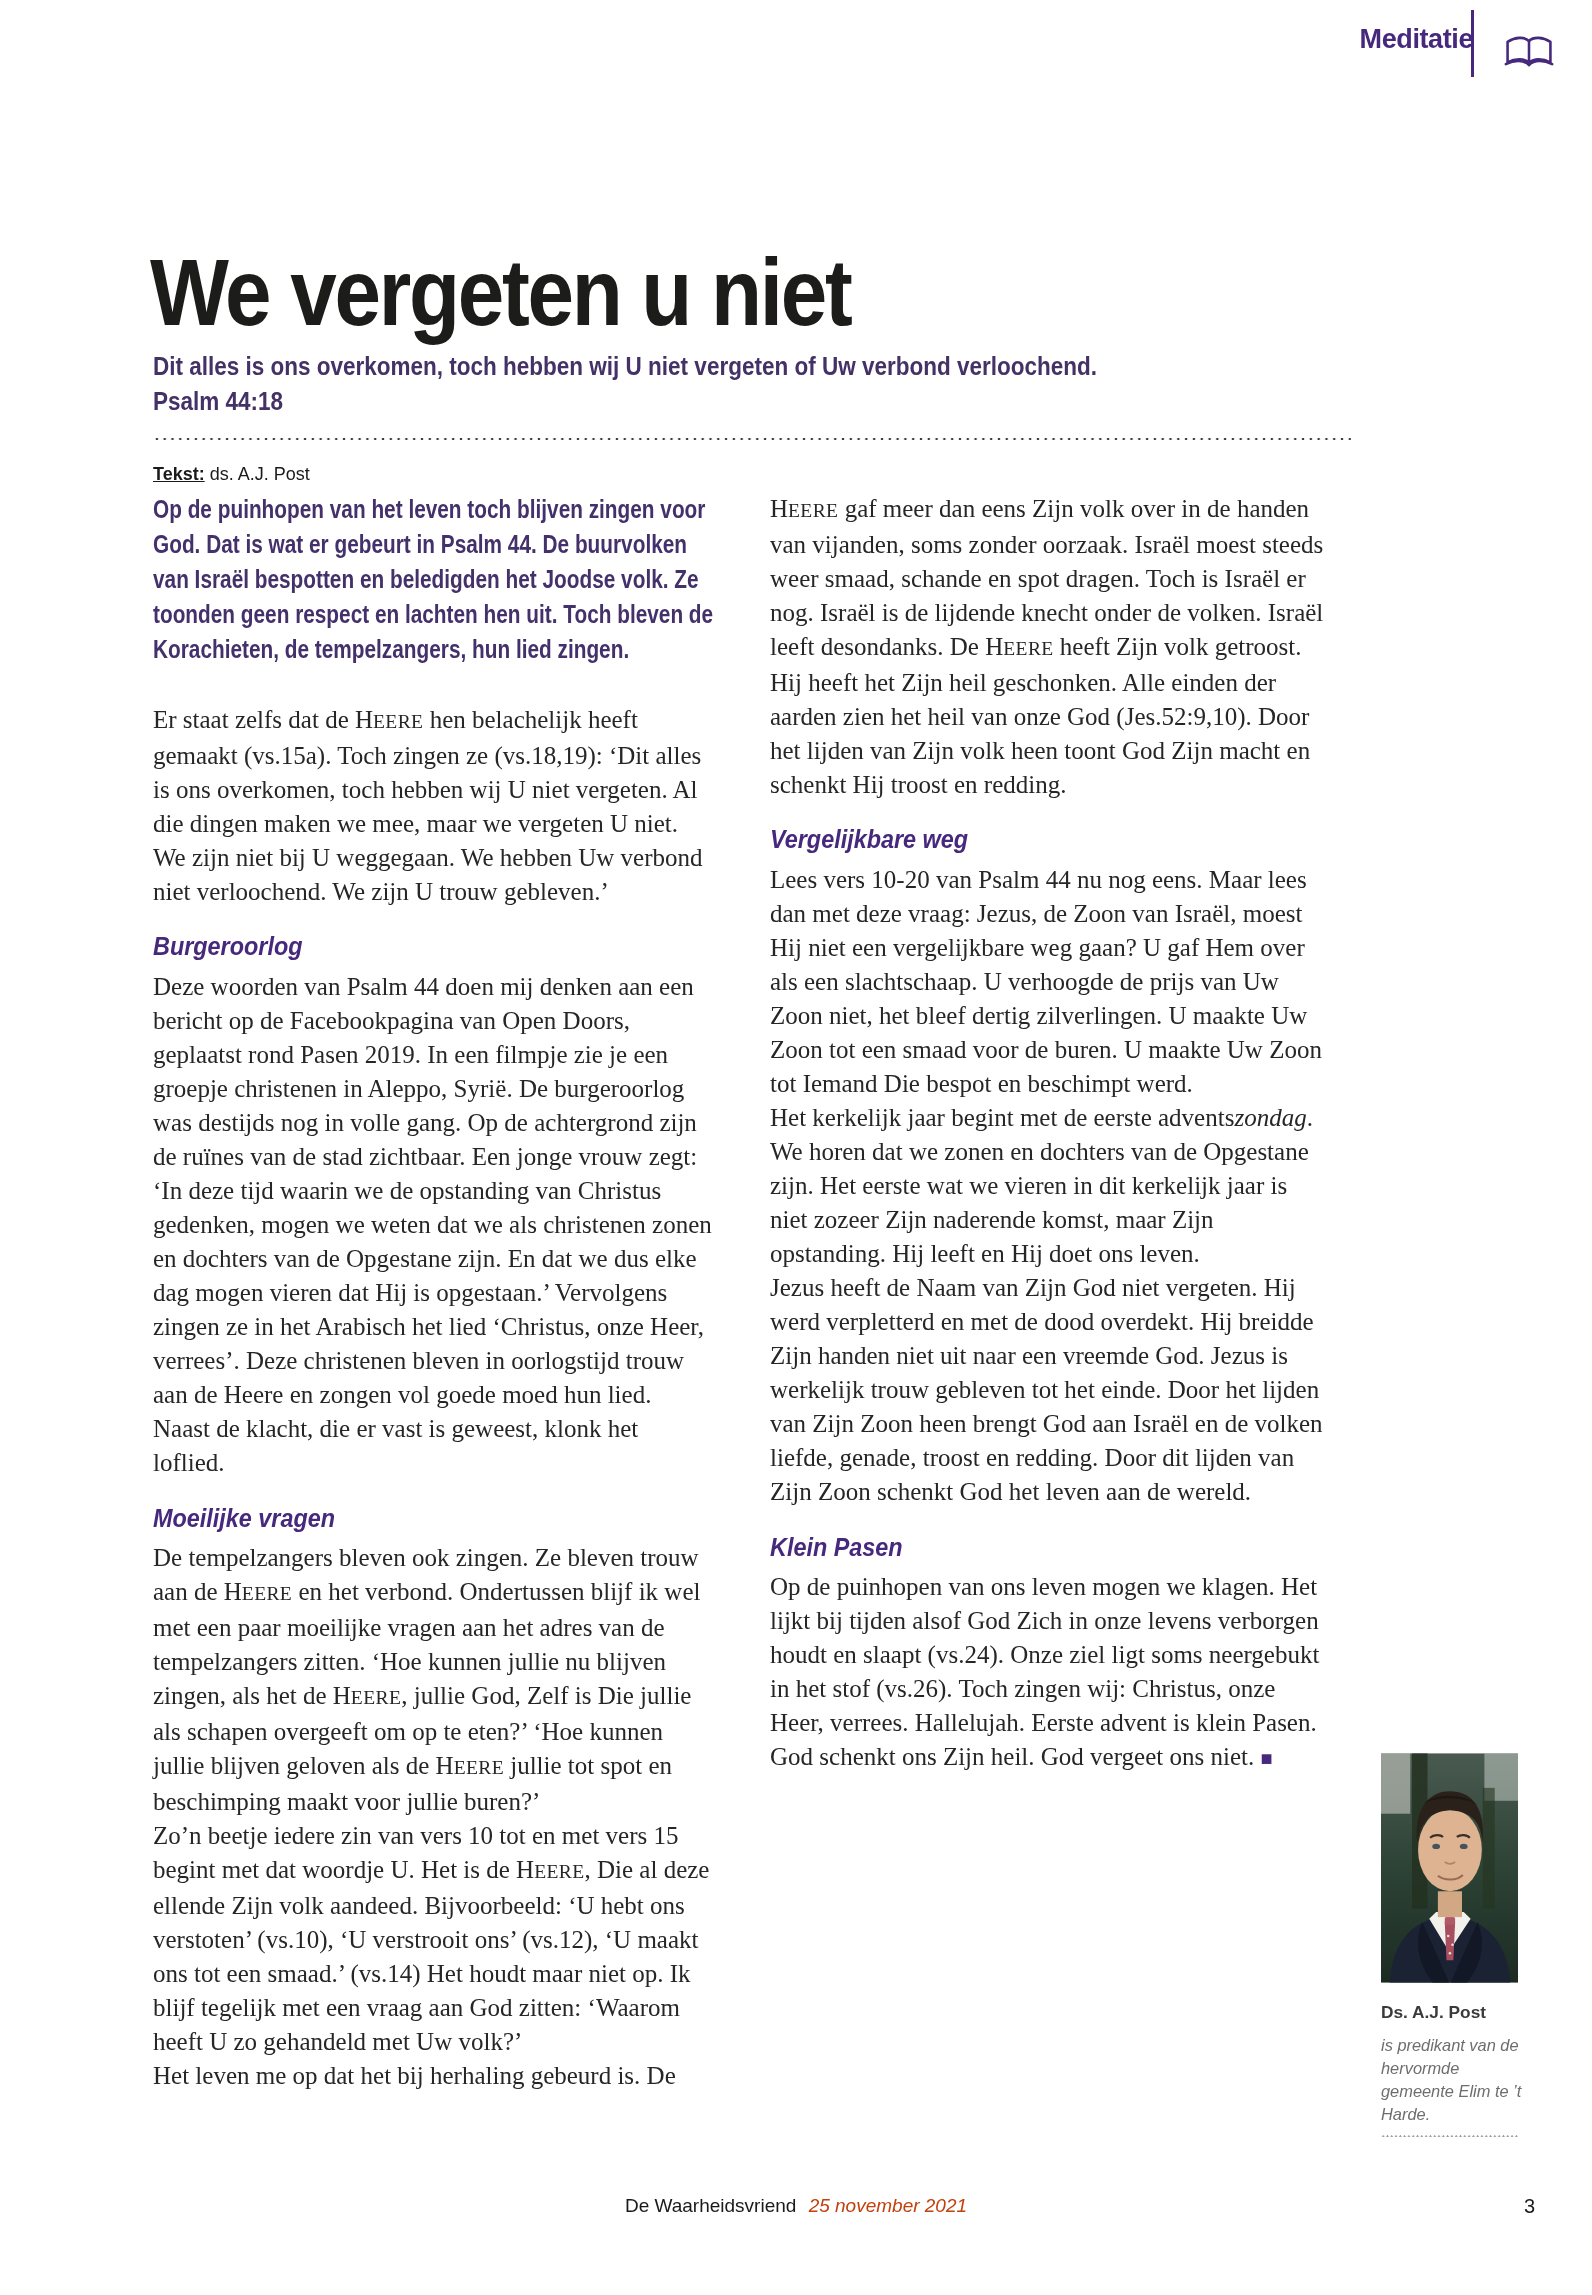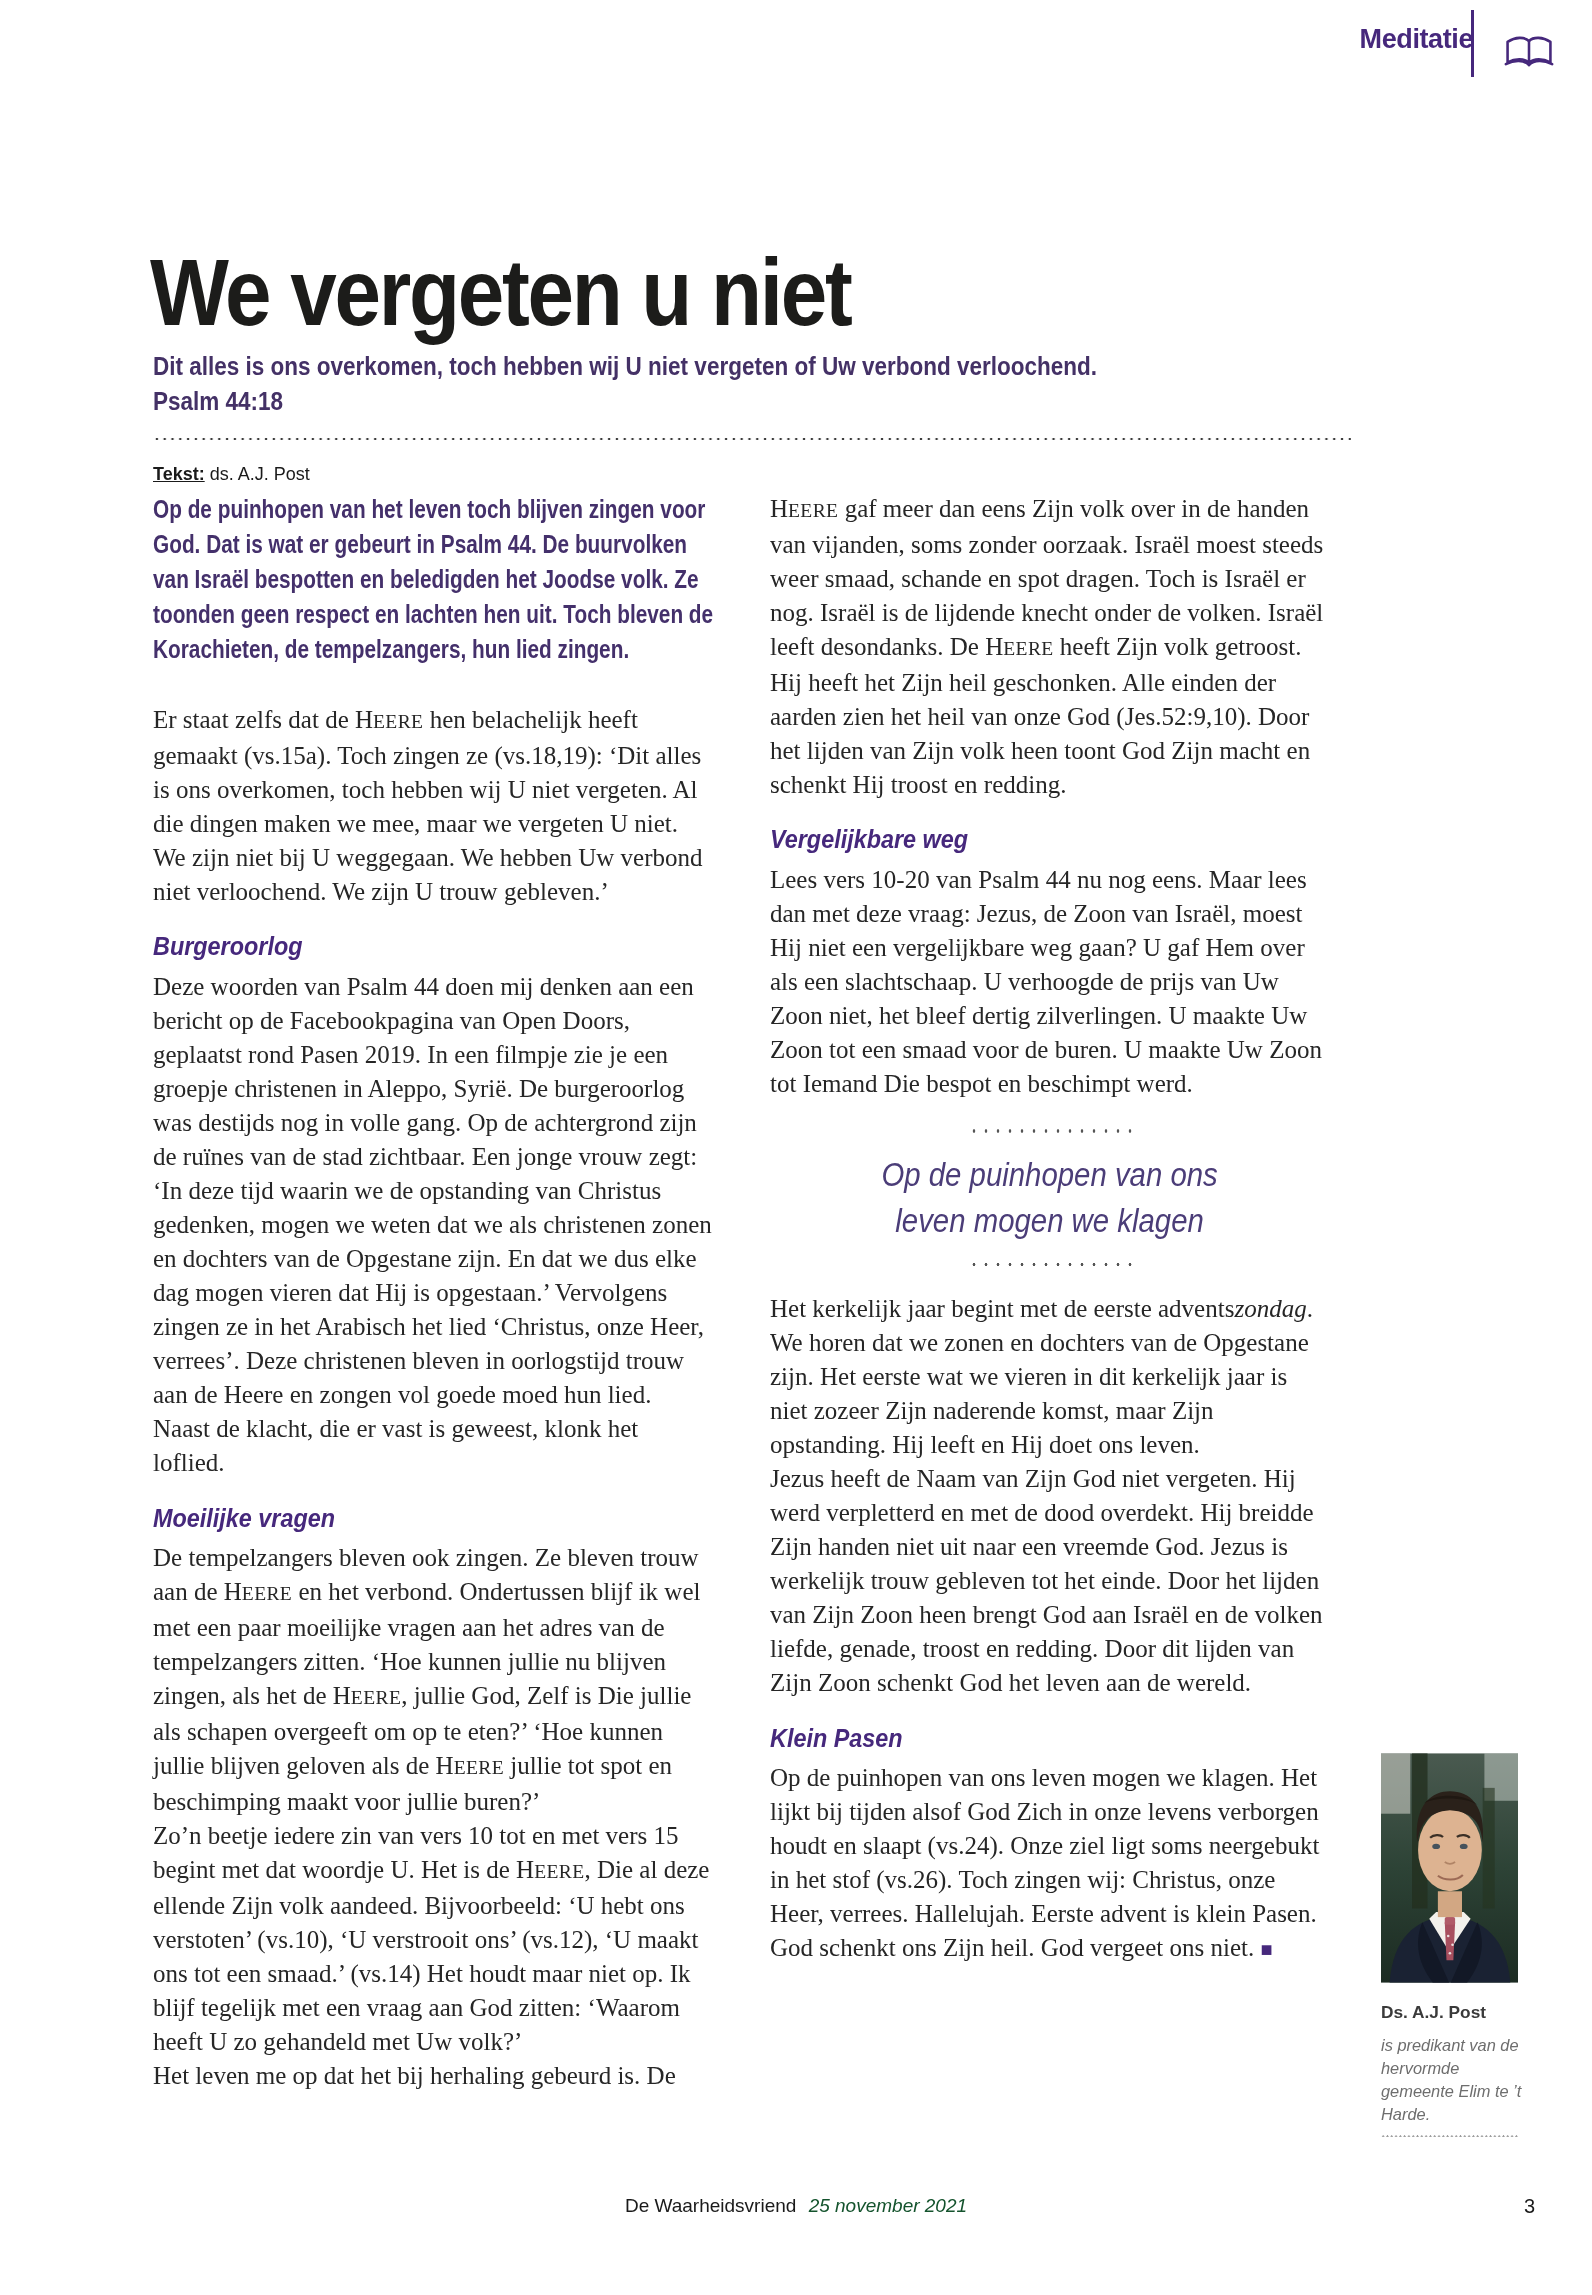--- a/index.html
+++ b/index.html
@@ -81,21 +81,21 @@
     width:138px; height:2.6px; margin-top:8.6px;
     background-image:radial-gradient(circle, #9a9a9a 0.9px, transparent 1px);
     background-size:4.3px 2.6px; background-repeat:repeat-x; background-position:0 center;
   }
   
   .footer-line {
     position:absolute; left:0; top:2195px; width:1592px; text-align:center;
     font-size:19px; color:#1a1a1a;
   }
   .footer-line .mag { font-weight:normal; }
-  .footer-line .date { font-style:italic; font-weight:normal; color:#14532d; margin-left:7px; }
+  .footer-line .date { font-style:italic; font-weight:normal; color:#c2410c; margin-left:7px; }
   .page-num { position:absolute; top:2195px; left:1524px; font-size:20px; color:#1a1a1a; }
 </style>
 </head>
 <body>
 
 <div class="page">
 
   <div class="masthead-label">Meditatie</div>
   <div class="masthead-rule"></div>
   <div class="book-icon">
@@ -127,28 +127,20 @@
       <p>Deze woorden van Psalm 44 doen mij denken aan een bericht op de Facebookpagina van Open Doors, geplaatst rond Pasen 2019. In een filmpje zie je een groepje christenen in Aleppo, Syrië. De burgeroorlog was destijds nog in volle gang. Op de achtergrond zijn de ruïnes van de stad zichtbaar. Een jonge vrouw zegt: ‘In deze tijd waarin we de opstanding van Christus gedenken, mogen we weten dat we als christenen zonen en dochters van de Opgestane zijn. En dat we dus elke dag mogen vieren dat Hij is opgestaan.’ Vervolgens zingen ze in het Arabisch het lied ‘Christus, onze Heer, verrees’. Deze christenen bleven in oorlogstijd trouw aan de Heere en zongen vol goede moed hun lied. Naast de klacht, die er vast is geweest, klonk het loflied.</p>
       <h3 class="subhead">Moeilijke vragen</h3>
       <p>De tempelzangers bleven ook zingen. Ze bleven trouw aan de H<span class="sc">EERE</span> en het verbond. Ondertussen blijf ik wel met een paar moeilijke vragen aan het adres van de tempelzangers zitten. ‘Hoe kunnen jullie nu blijven zingen, als het de H<span class="sc">EERE</span>, jullie God, Zelf is Die jullie als schapen overgeeft om op te eten?’ ‘Hoe kunnen jullie blijven geloven als de H<span class="sc">EERE</span> jullie tot spot en beschimping maakt voor jullie buren?’</p>
       <p>Zo’n beetje iedere zin van vers 10 tot en met vers 15 begint met dat woordje U. Het is de H<span class="sc">EERE</span>, Die al deze ellende Zijn volk aandeed. Bijvoorbeeld: ‘U hebt ons verstoten’ (vs.10), ‘U verstrooit ons’ (vs.12), ‘U maakt ons tot een smaad.’ (vs.14) Het houdt maar niet op. Ik blijf tegelijk met een vraag aan God zitten: ‘Waarom heeft U zo gehandeld met Uw volk?’</p>
       <p>Het leven me op dat het bij herhaling gebeurd is. De</p>
     </div>
     <div class="col-right">
       <p>H<span class="sc">EERE</span> gaf meer dan eens Zijn volk over in de handen van vijanden, soms zonder oorzaak. Israël moest steeds weer smaad, schande en spot dragen. Toch is Israël er nog. Israël is de lijdende knecht onder de volken. Israël leeft desondanks. De H<span class="sc">EERE</span> heeft Zijn volk getroost. Hij heeft het Zijn heil geschonken. Alle einden der aarden zien het heil van onze God (Jes.52:9,10). Door het lijden van Zijn volk heen toont God Zijn macht en schenkt Hij troost en redding.</p>
       <h3 class="subhead">Vergelijkbare weg</h3>
       <p>Lees vers 10-20 van Psalm 44 nu nog eens. Maar lees dan met deze vraag: Jezus, de Zoon van Israël, moest Hij niet een vergelijkbare weg gaan? U gaf Hem over als een slachtschaap. U verhoogde de prijs van Uw Zoon niet, het bleef dertig zilverlingen. U maakte Uw Zoon tot een smaad voor de buren. U maakte Uw Zoon tot Iemand Die bespot en beschimpt werd.</p>
-      <div class="quote-block">
-        <div class="mini-dots"></div>
-        <div class="pull-quote">
-          <div>Op de puinhopen van ons</div>
-          <div>leven mogen we klagen</div>
-        </div>
-        <div class="mini-dots"></div>
-      </div>
       <p>Het kerkelijk jaar begint met de eerste advents<em>zondag</em>. We horen dat we zonen en dochters van de Opgestane zijn. Het eerste wat we vieren in dit kerkelijk jaar is niet zozeer Zijn naderende komst, maar Zijn opstanding. Hij leeft en Hij doet ons leven.</p>
       <p>Jezus heeft de Naam van Zijn God niet vergeten. Hij werd verpletterd en met de dood overdekt. Hij breidde Zijn handen niet uit naar een vreemde God. Jezus is werkelijk trouw gebleven tot het einde. Door het lijden van Zijn Zoon heen brengt God aan Israël en de volken liefde, genade, troost en redding. Door dit lijden van Zijn Zoon schenkt God het leven aan de wereld.</p>
       <h3 class="subhead">Klein Pasen</h3>
       <p>Op de puinhopen van ons leven mogen we klagen. Het lijkt bij tijden alsof God Zich in onze levens verborgen houdt en slaapt (vs.24). Onze ziel ligt soms neergebukt in het stof (vs.26). Toch zingen wij: Christus, onze Heer, verrees. Hallelujah. Eerste advent is klein Pasen. God schenkt ons Zijn heil. God vergeet ons niet. <span class="endmark">■</span></p>
     </div>
   </div>
 
   <div class="photo">
     <svg viewBox="0 0 159 266" width="137" height="230">
       <defs>

